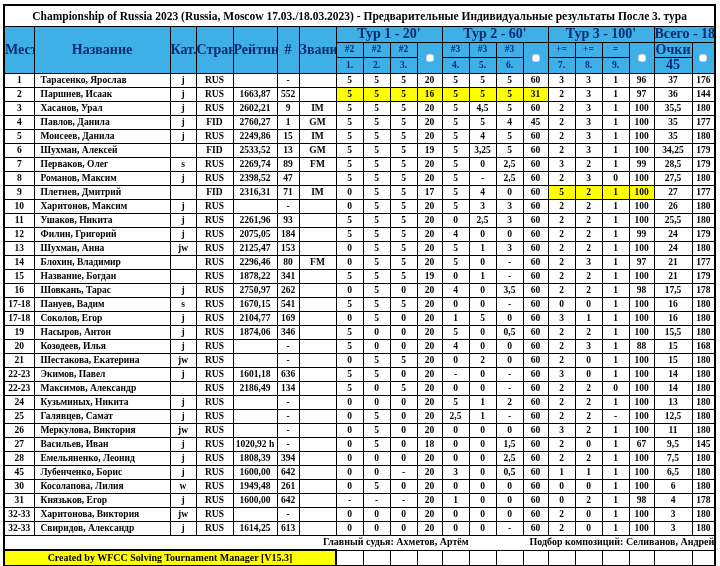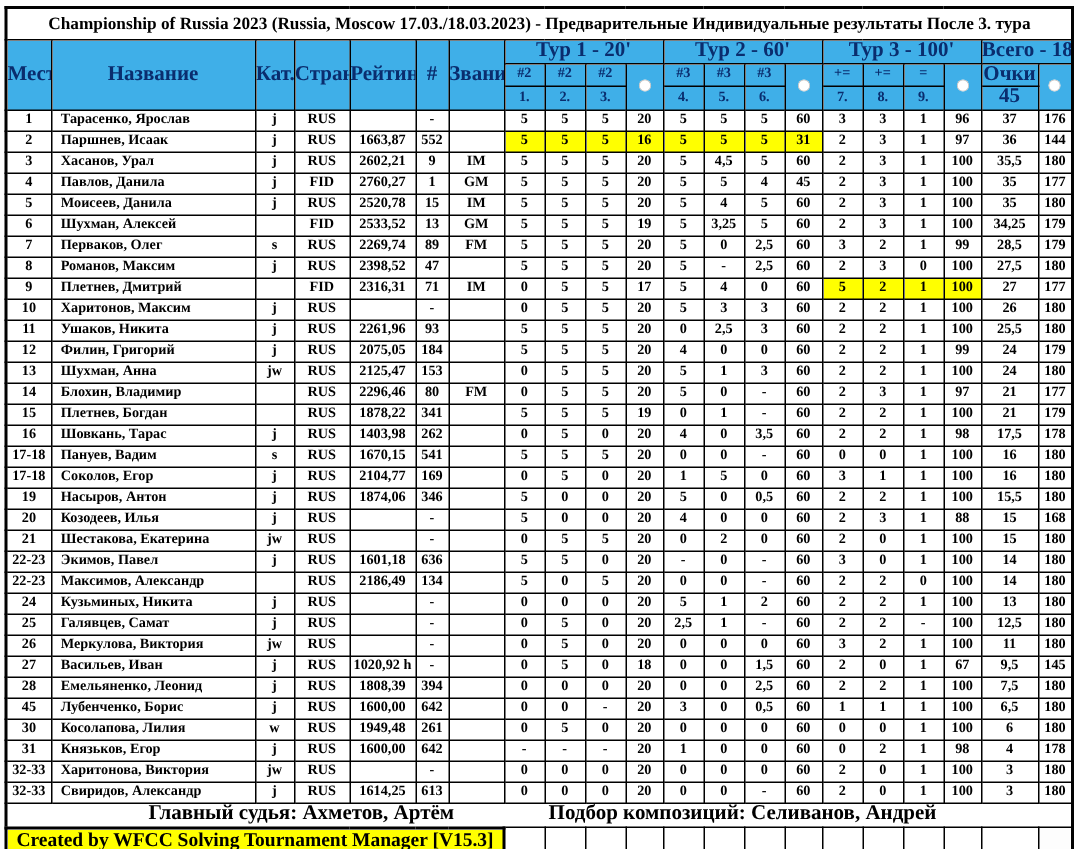--- a/index.html
+++ b/index.html
@@ -27,24 +27,24 @@
   .title-cell{height:20px;font-size:11.5px;background:#fff;}
   thead th.hdr{background:var(--header-bg);color:var(--header-text);font-size:14px;}
   thead th.hdr.small{font-size:9.5px;}
   tbody td{background:#fff;}
   td.tl{text-align:left;padding-left:6px;}
   td.hl{background:var(--highlight);}
   .clock-dot{
     display:inline-block;width:8px;height:8px;border-radius:50%;
     background:#fff;box-shadow:inset 0 0 0 0.5px #bcbcbc;vertical-align:middle;
   }
-  .judge-cell{text-align:center;padding-left:4px;background:#fff;font-size:14px;}
+  .judge-cell{text-align:right;padding-left:4px;background:#fff;font-size:10px;}
   .judge-cell .gap{display:inline-block;width:56px;}
   .credit-cell{
-    background:var(--highlight);font-size:13px;height:14px;
+    background:var(--highlight);font-size:10px;height:14px;
     border:2px solid var(--border);
   }
   tfoot td.empty{background:#fff;}
 </style>
 </head>
 <body>
 
 <div class="wrap">
   <table>
     <colgroup>
@@ -207,21 +207,21 @@
           <td>1</td>
           <td>100</td>
           <td>35</td>
           <td>177</td>
         </tr>
         <tr>
           <td>5</td>
           <td class="tl">Моисеев, Данила</td>
           <td>j</td>
           <td>RUS</td>
-          <td>2520,78</td>
+          <td>2249,86</td>
           <td>15</td>
           <td>IM</td>
           <td>5</td>
           <td>5</td>
           <td>5</td>
           <td>20</td>
           <td>5</td>
           <td>4</td>
           <td>5</td>
           <td>60</td>
@@ -434,21 +434,21 @@
           <td>60</td>
           <td>2</td>
           <td>3</td>
           <td>1</td>
           <td>97</td>
           <td>21</td>
           <td>177</td>
         </tr>
         <tr>
           <td>15</td>
-          <td class="tl">Плетнев, Богдан</td>
+          <td class="tl">Название, Богдан</td>
           <td></td>
           <td>RUS</td>
           <td>1878,22</td>
           <td>341</td>
           <td></td>
           <td>5</td>
           <td>5</td>
           <td>5</td>
           <td>19</td>
           <td>0</td>
@@ -460,21 +460,21 @@
           <td>1</td>
           <td>100</td>
           <td>21</td>
           <td>179</td>
         </tr>
         <tr>
           <td>16</td>
           <td class="tl">Шовкань, Тарас</td>
           <td>j</td>
           <td>RUS</td>
-          <td>1403,98</td>
+          <td>2750,97</td>
           <td>262</td>
           <td></td>
           <td>0</td>
           <td>5</td>
           <td>0</td>
           <td>20</td>
           <td>4</td>
           <td>0</td>
           <td>3,5</td>
           <td>60</td>

